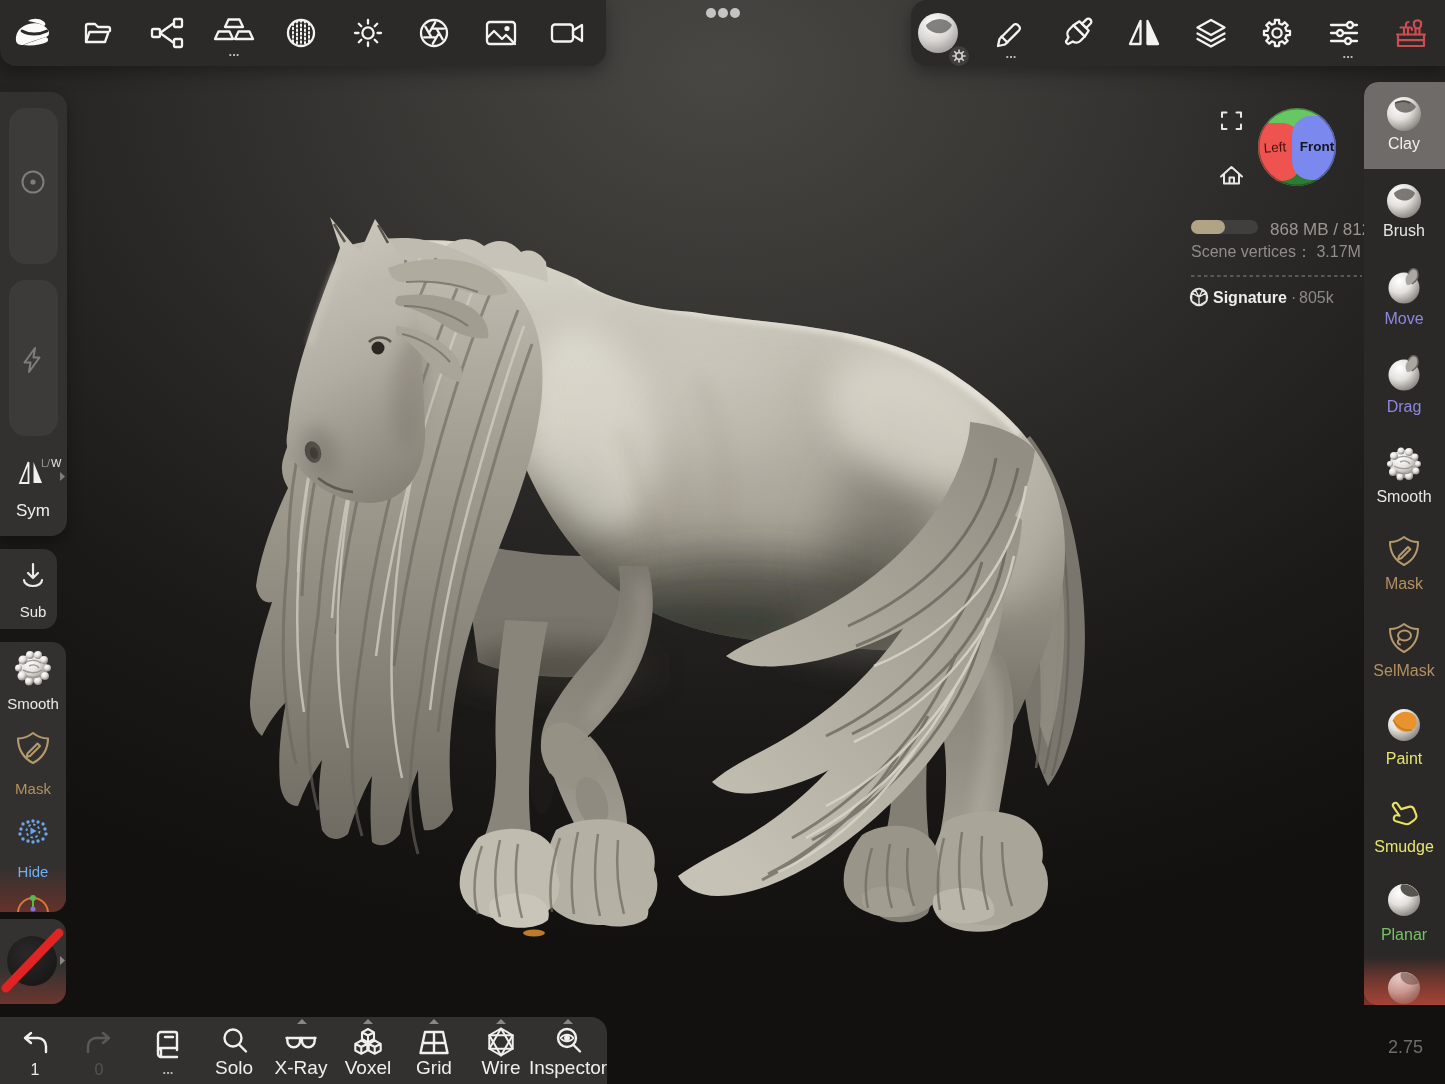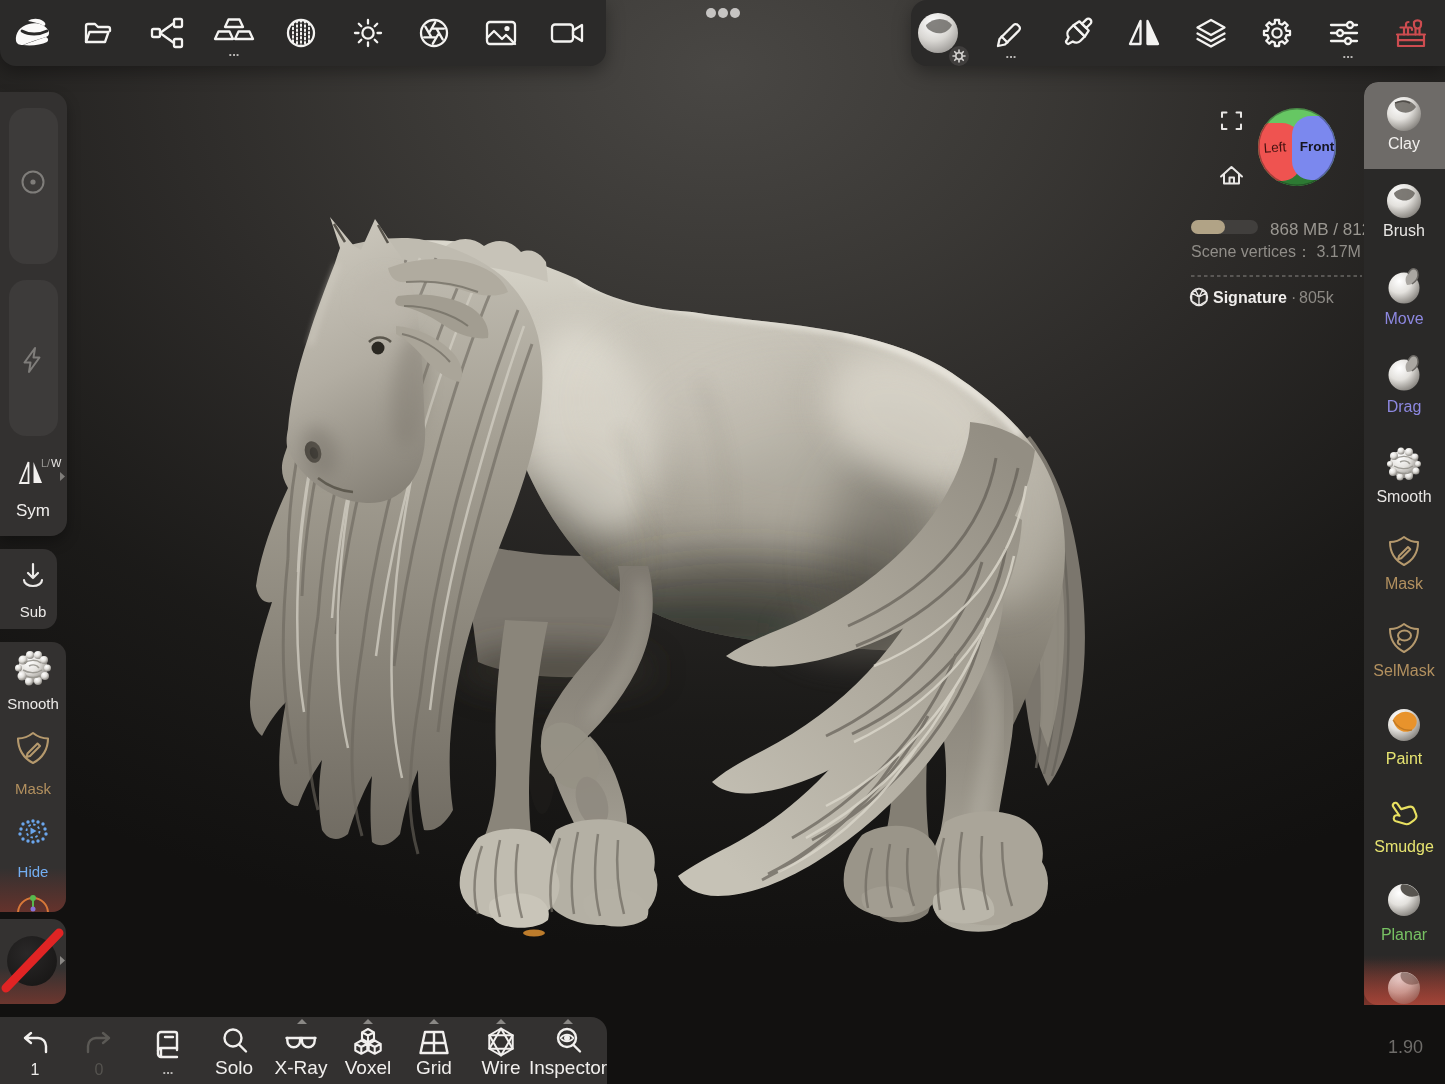--- a/index.html
+++ b/index.html
@@ -332,21 +332,21 @@
   <div id="matbtn" class="abs">
       <div class="redglow"></div>
     </div>
 
   <div id="bottombar" class="abs"></div>
 
   <div id="rpanel" class="abs">
       <div class="sel"></div>
       <div class="redglow"></div>
     </div>
-  <div class="abs zoomlbl">1.90</div>
+  <div class="abs zoomlbl">2.75</div>
 
   <svg id="ui" class="abs" style="left:0;top:0" width="1445" height="1084" viewBox="0 0 1445 1084">
     <defs>
       <radialGradient id="ballG" cx="0.35" cy="0.28" r="0.85">
         <stop offset="0" stop-color="#ffffff"></stop>
         <stop offset="0.45" stop-color="#e3e1dd"></stop>
         <stop offset="0.75" stop-color="#a5a29d"></stop>
         <stop offset="1" stop-color="#716e6a"></stop>
       </radialGradient>
       <radialGradient id="matcapG" cx="0.38" cy="0.25" r="0.9">

